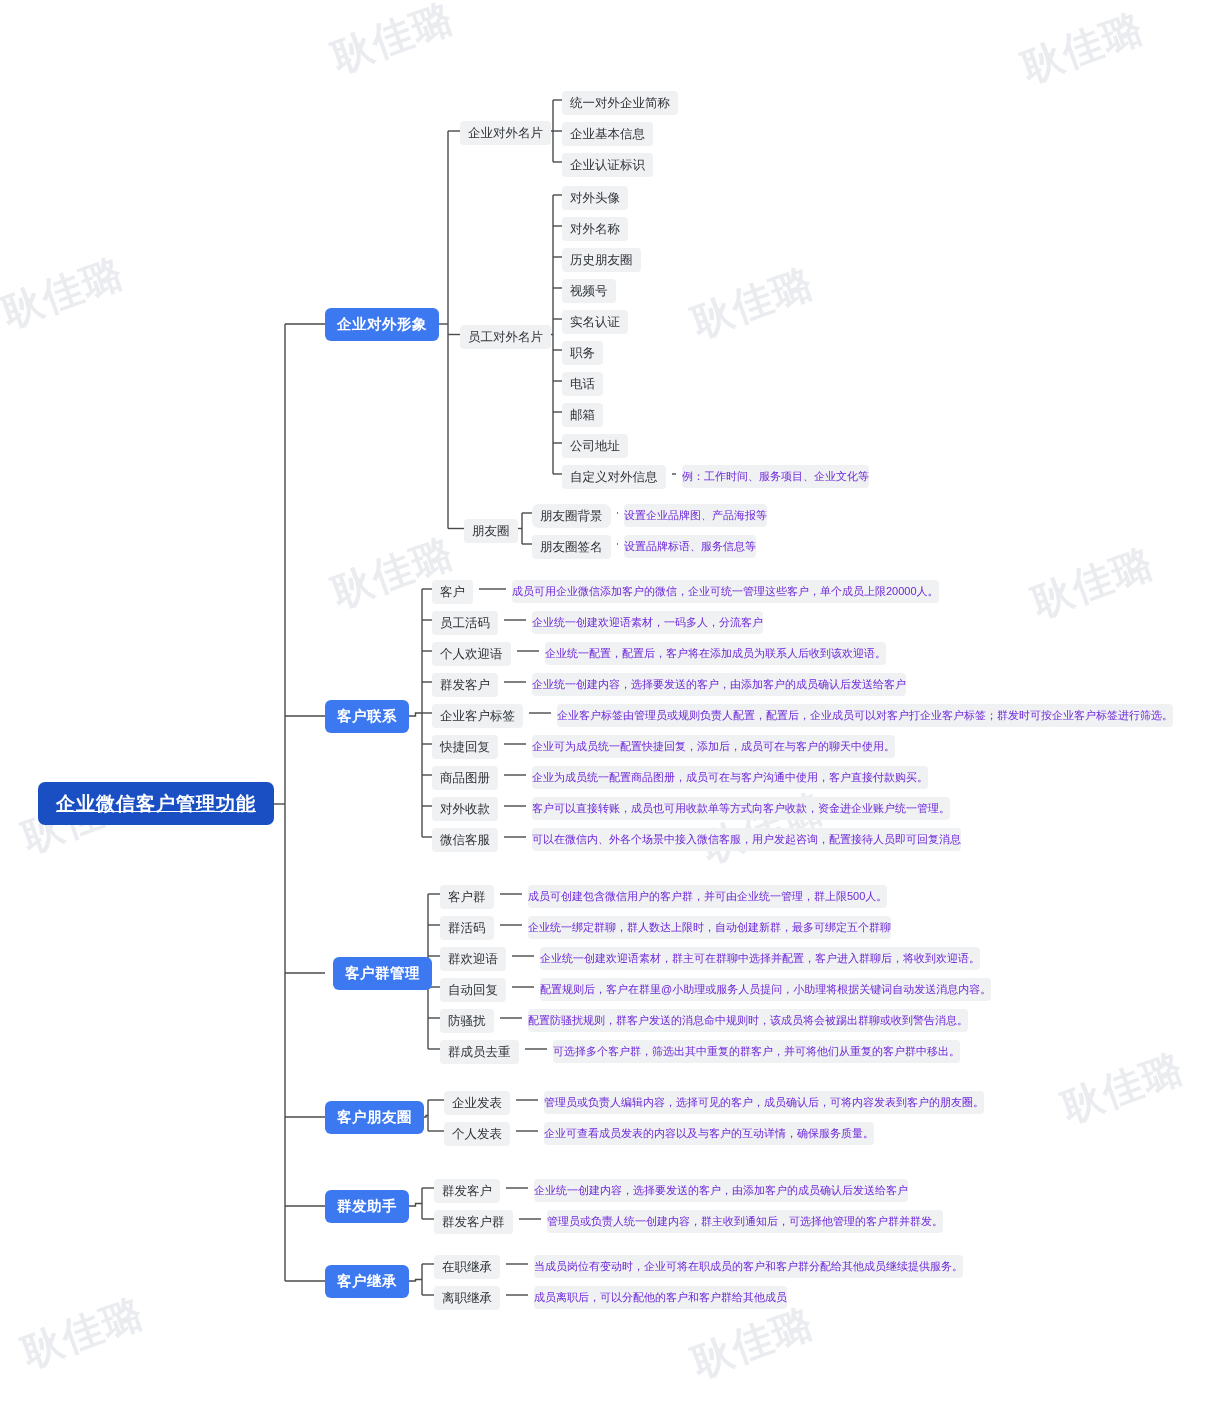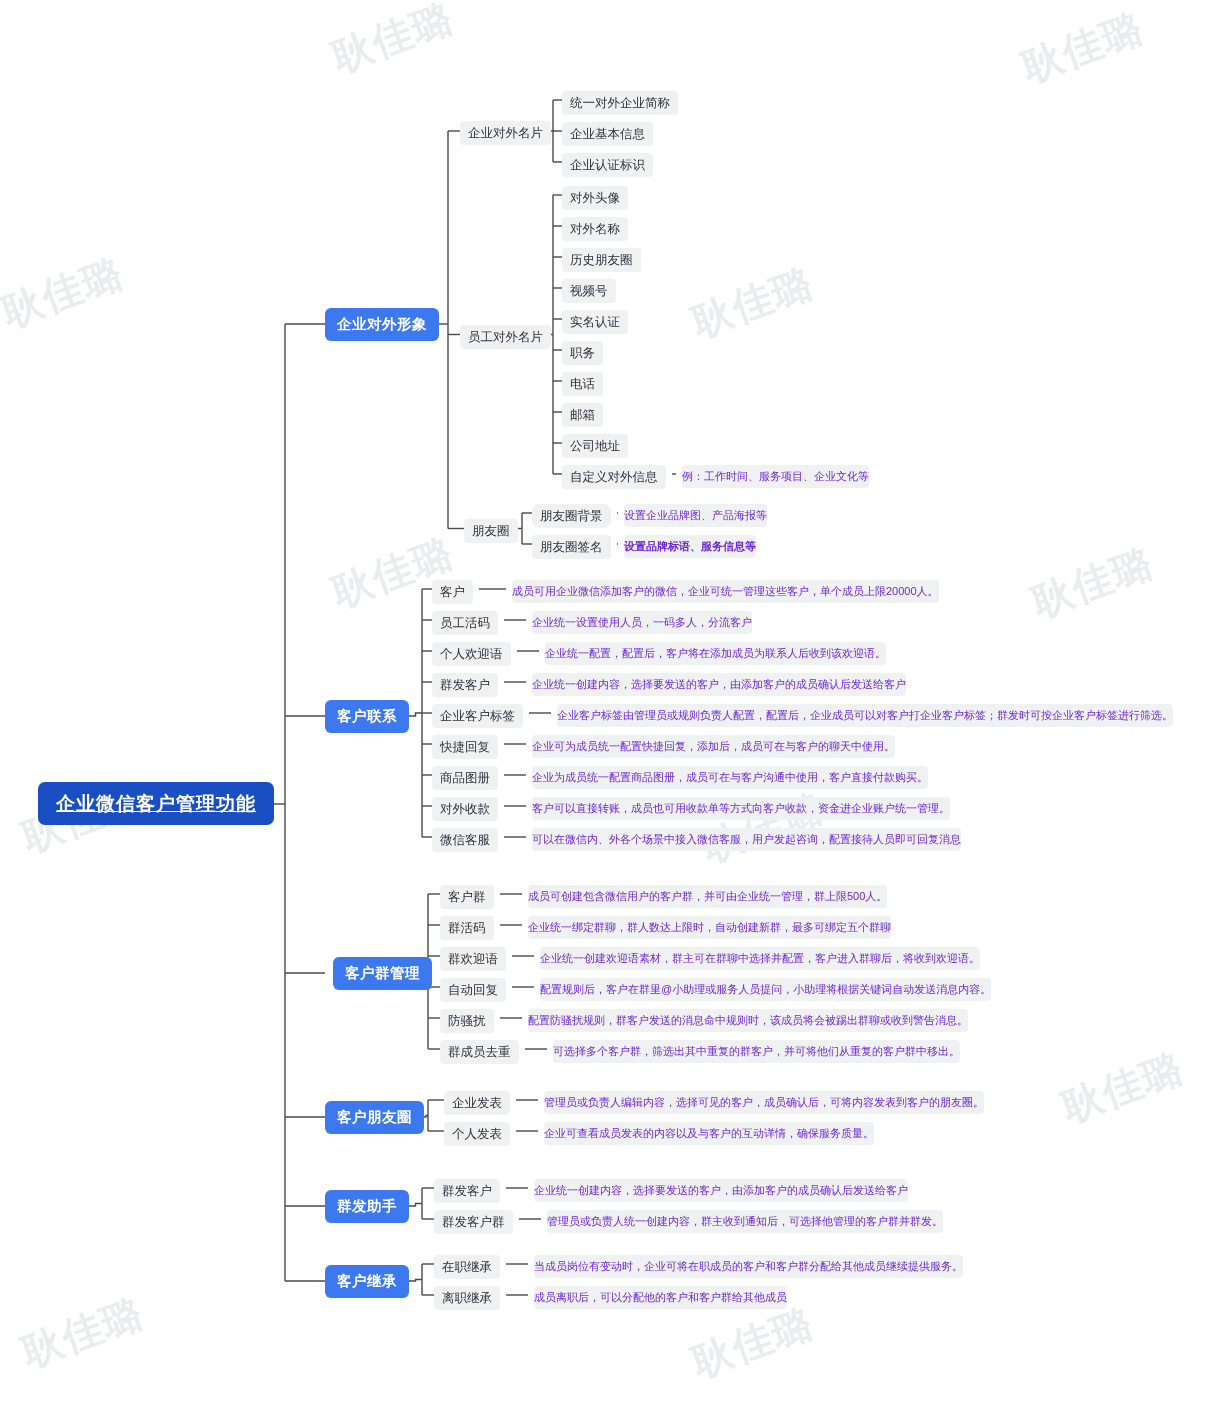--- a/index.html
+++ b/index.html
@@ -200,25 +200,25 @@
     <div class="node chip" style="left: 562px; top: 341px;">职务</div>
     <div class="node chip" style="left: 562px; top: 372px;">电话</div>
     <div class="node chip" style="left: 562px; top: 403px;">邮箱</div>
     <div class="node chip" style="left: 562px; top: 434px;">公司地址</div>
     <div class="node chip" style="left: 562px; top: 465px;">自定义对外信息</div>
     <div class="node leaf" style="left: 682px; top: 465px;">例：工作时间、服务项目、企业文化等</div>
     <div class="node chip" style="left: 464px; top: 518.5px;">朋友圈</div>
     <div class="node chip" style="left: 532px; top: 504px; border-radius: 7px;">朋友圈背景</div>
     <div class="node leaf" style="left: 624px; top: 504px;">设置企业品牌图、产品海报等</div>
     <div class="node chip" style="left: 532px; top: 535px;">朋友圈签名</div>
-    <div class="node leaf" style="left: 624px; top: 535px; font-weight: bold;">设置品牌标语、服务信息等</div>
+    <div class="node leaf" style="left: 624px; top: 535px;">设置品牌标语、服务信息等</div>
     <div class="node chip" style="left: 432px; top: 580px;">客户</div>
     <div class="node leaf" style="left: 512px; top: 580px;">成员可用企业微信添加客户的微信，企业可统一管理这些客户，单个成员上限20000人。</div>
     <div class="node chip" style="left: 432px; top: 611px;">员工活码</div>
-    <div class="node leaf" style="left: 532px; top: 611px;">企业统一设置使用人员，一码多人，分流客户</div>
+    <div class="node leaf" style="left: 532px; top: 611px;">企业统一创建欢迎语素材，一码多人，分流客户</div>
     <div class="node chip" style="left: 432px; top: 642px;">个人欢迎语</div>
     <div class="node leaf" style="left: 545px; top: 642px;">企业统一配置，配置后，客户将在添加成员为联系人后收到该欢迎语。</div>
     <div class="node chip" style="left: 432px; top: 673px;">群发客户</div>
     <div class="node leaf" style="left: 532px; top: 673px;">企业统一创建内容，选择要发送的客户，由添加客户的成员确认后发送给客户</div>
     <div class="node chip" style="left: 432px; top: 704px;">企业客户标签</div>
     <div class="node leaf" style="left: 557px; top: 704px;">企业客户标签由管理员或规则负责人配置，配置后，企业成员可以对客户打企业客户标签；群发时可按企业客户标签进行筛选。</div>
     <div class="node chip" style="left: 432px; top: 735px;">快捷回复</div>
     <div class="node leaf" style="left: 532px; top: 735px;">企业可为成员统一配置快捷回复，添加后，成员可在与客户的聊天中使用。</div>
     <div class="node chip" style="left: 432px; top: 766px;">商品图册</div>
     <div class="node leaf" style="left: 532px; top: 766px;">企业为成员统一配置商品图册，成员可在与客户沟通中使用，客户直接付款购买。</div>

